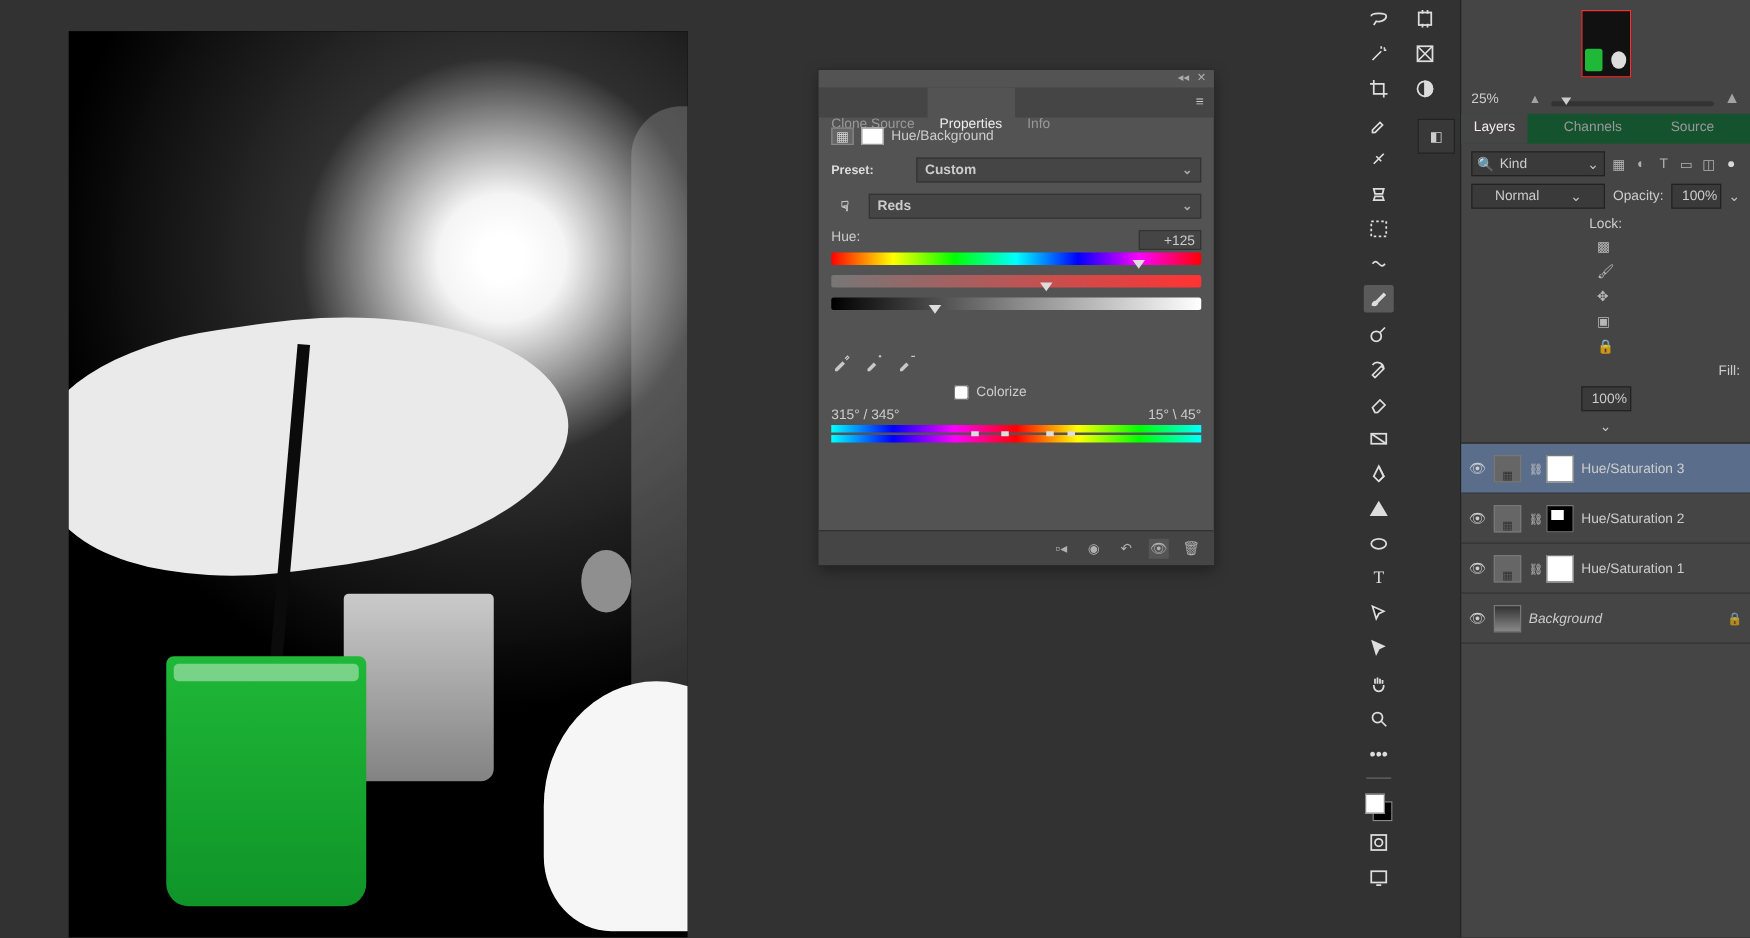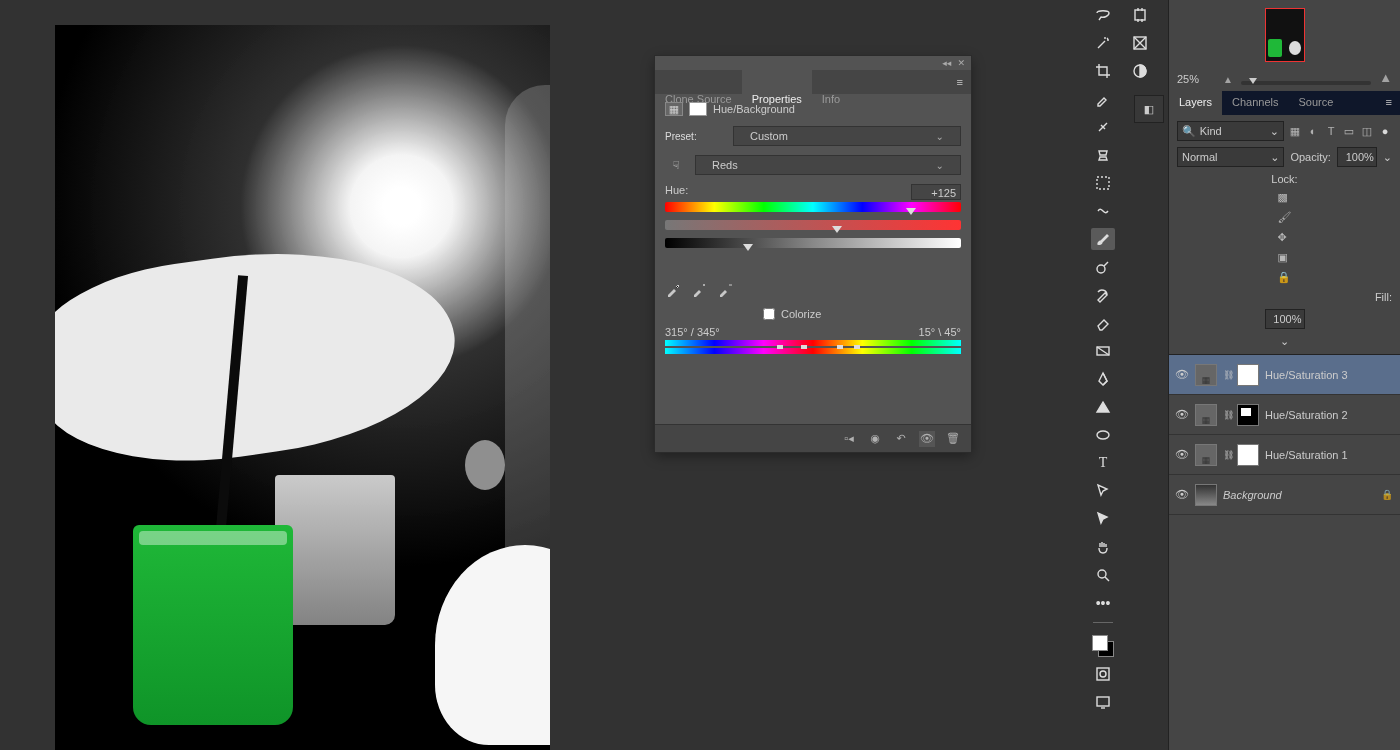--- a/index.html
+++ b/index.html
@@ -23,23 +23,23 @@
 .panel { position:absolute; left:655px; top:56px; width:316px; background:#535353; box-shadow: 0 0 0 1px #2b2b2b, 0 4px 12px rgba(0,0,0,.4); }
 .panel-titlebar { height:14px; background:#535353; text-align:right; padding-right:6px; }
 .panel-titlebar span { cursor:pointer; color:#aaa; font-size:9px; }
 .panel-tabs { display:flex; background:#454545; height:24px; align-items:stretch; }
 .panel-tab { padding:23px 10px; cursor:pointer; color:#999; }
 .panel-tab.active { background:#535353; color:#eee; }
 .panel-menu { margin-left:auto; padding:6px 8px; cursor:pointer; }
 .panel-body { padding:8px 10px 10px; }
 .hdr-row { display:flex; align-items:center; gap:6px; margin-bottom:10px; }
 .hdr-icon { width:18px; height:14px; display:inline-flex; align-items:center; justify-content:center; background:#666; border:1px solid #888; }
-.prop-row { display:flex; align-items:center; margin:8px 0; gap:8px; }
+.prop-row { display:flex; align-items:center; margin:8px 0; gap:8px;font-weight:bold; }
 .prop-label { width:60px; font-size:10px; color:#ddd; }
-.prop-select { flex:1; background:#454545; border:1px solid #333; height:20px; padding:0 16px; display:flex; align-items:center; justify-content:space-between; cursor:pointer; }
+.prop-select { flex:1; background:#454545; border:1px solid #333; height:20px; padding:0 6px; display:flex; align-items:center; justify-content:space-between; cursor:pointer; }
 .prop-select::after { content:"⌄"; color:#aaa; font-size:10px; }
 .finger-icon { width:22px; height:22px; display:flex; align-items:center; justify-content:center; cursor:pointer; }
 .slider-row { margin:8px 0 4px; }
 .slider-head { display:flex; justify-content:space-between; font-size:10px; margin-bottom:2px; }
 .slider-val { background:#454545; border:1px solid #333; width:50px; text-align:right; padding:1px 4px; height:16px; line-height:14px; }
 .slider-track { position:relative; height:10px; border-radius:2px; margin-top:2px; }
 .hue-track { background: linear-gradient(90deg,#f00,#ff0,#0f0,#0ff,#00f,#f0f,#f00); }
 .sat-track { background: linear-gradient(90deg,#777,#f33); }
 .lig-track { background: linear-gradient(90deg,#000,#888,#fff); }
 .thumb { position:absolute; top:6px; width:0; height:0; border-left:5px solid transparent; border-right:5px solid transparent; border-top:7px solid #ddd; transform:translateX(-5px); cursor:pointer; }
@@ -73,31 +73,31 @@
 .nav-thumb { height:70px; display:flex; align-items:center; justify-content:center; }
 .nav-thumb .tn { width:40px; height:54px; border:1px solid #e33; background:#111; position:relative; overflow:hidden; }
 .nav-thumb .tn::before { content:""; position:absolute; left:2px; bottom:4px; width:14px; height:18px; background:#1fb838; border-radius:2px; }
 .nav-thumb .tn::after { content:""; position:absolute; right:3px; bottom:6px; width:12px; height:14px; background:#ddd; border-radius:50%; }
 .zoom-row { display:flex; align-items:flex-end; gap:8px; padding:0 8px 6px; }
 .zoom-val { width:38px; }
 .zoom-slider { flex:1; height:4px; background:#333; position:relative; border-radius:2px; }
 .zoom-slider .zt { position:absolute; left:6%; top:-3px; width:0; height:0; border-left:4px solid transparent; border-right:4px solid transparent; border-top:6px solid #ccc; }
 .zoom-mtn { font-size:10px; opacity:.7; }
 .collapsed-dock { position:absolute; left:-35px; top:95px; width:30px; height:28px; background:#383838; display:flex; align-items:center; justify-content:center; border:1px solid #222; cursor:pointer; }
-.layers-tabs { display:flex; background:#0f172a; height:24px; }
+.layers-tabs { display:flex; background:#14532d; height:24px;gap:19px; }
 .layers-tabs .lt { padding:5px 10px; cursor:pointer; color:#999; }
 .layers-tabs .lt.active { background:#454545; color:#eee; }
 .layers-tabs .lm { margin-left:auto; padding:5px 8px; cursor:pointer; }
 .layers-toolbar { padding:6px 8px; }
 .lk-row { display:flex; align-items:center; gap:4px; }
 .kind-sel { flex:1; background:#3a3a3a; border:1px solid #222; height:20px; padding:0 4px; display:flex; align-items:center; gap:4px; cursor:pointer; }
 .kind-sel::after { content:"⌄"; margin-left:auto; }
 .filter-ico { width:14px; height:14px; cursor:pointer; opacity:.8; display:flex; align-items:center; justify-content:center; }
 .blend-row { display:flex; gap:6px; margin-top:6px; align-items:center; }
-.blend-sel { flex:1; background:#3a3a3a; border:1px solid #222; height:20px; display:flex; align-items:center; padding:0 4px; cursor:pointer; }
+.blend-sel { flex:1; background:#3a3a3a; border:1px solid #222; height:20px; display:flex; align-items:center; padding:0 18px; cursor:pointer; }
 .blend-sel::after { content:"⌄"; margin-left:auto; }
 .small-field { width:40px; background:#3a3a3a; border:1px solid #222; height:20px; text-align:right; padding:0 2px; line-height:18px; }
 .lock-row { display:flex; gap:6px; margin-top:6px; align-items:center; font-size:10px;flex-direction:column; }
 .lock-row .li { width:14px; height:14px; cursor:pointer; opacity:.85; }
 .layer-list { border-top:1px solid #222; }
 .layer { display:flex; align-items:center; height:40px; border-bottom:1px solid #333; padding:0 6px; gap:6px; cursor:pointer; }
 .layer.sel { background:#5a6e8c; }
 .eye { width:14px; text-align:center; cursor:pointer; }
 .lthumb { width:22px; height:22px; border:1px solid #777; background:#fff; display:flex; align-items:center; justify-content:center; font-size:9px; color:#333; }
 .lthumb.adj { background:#666; display:flex; flex-direction:column; }

